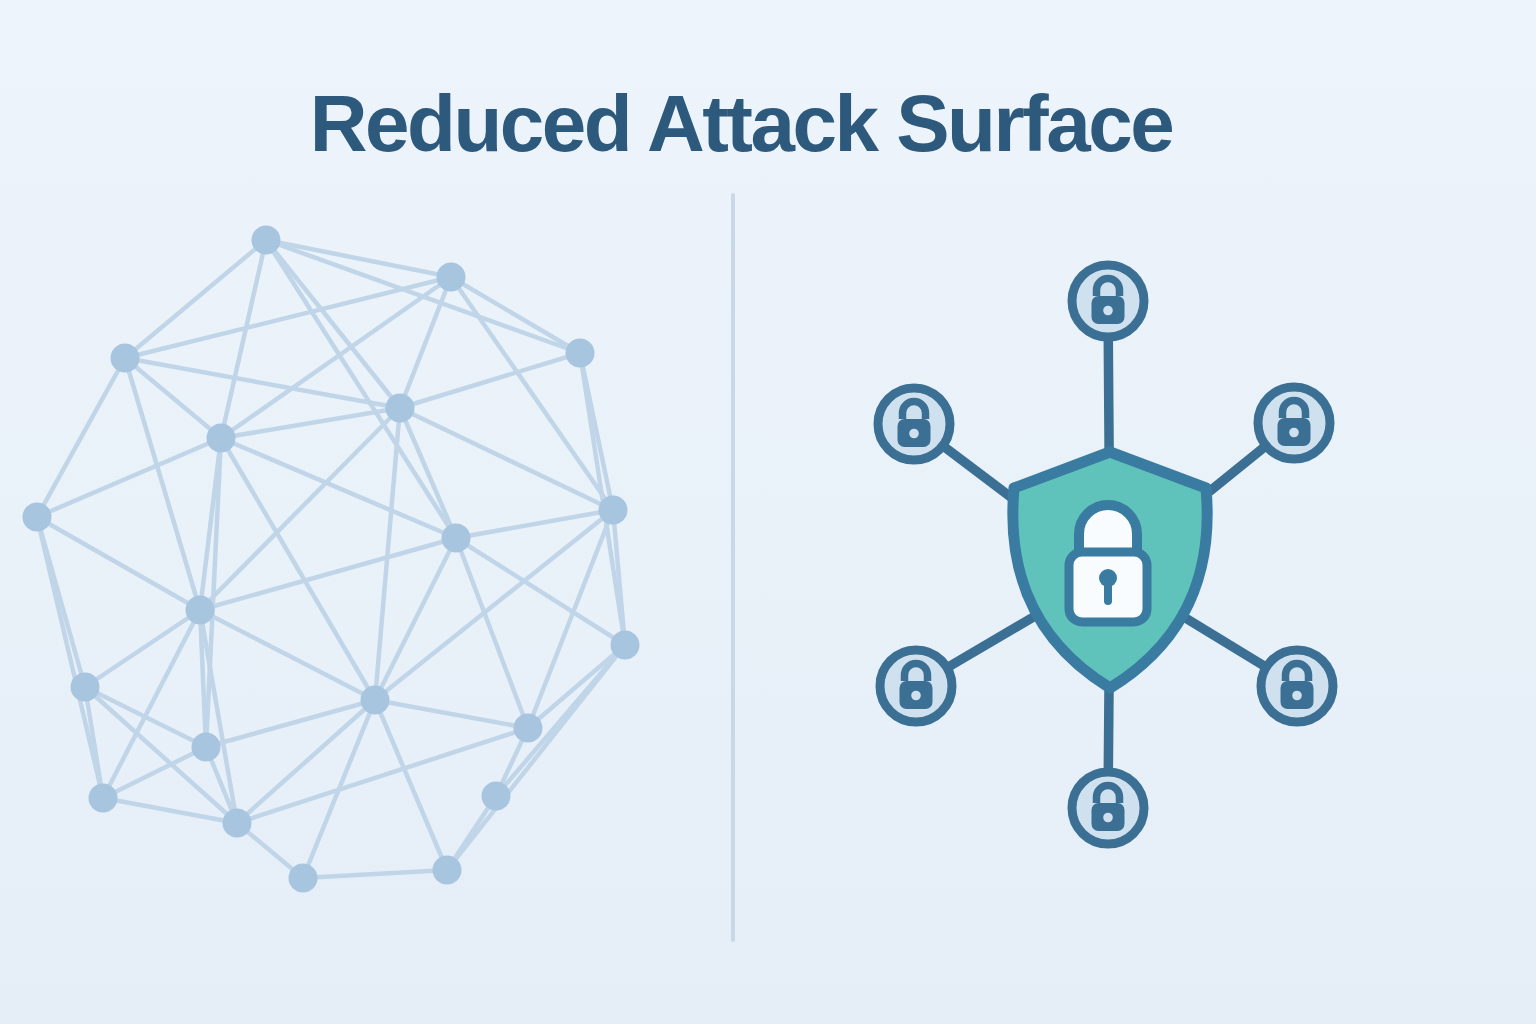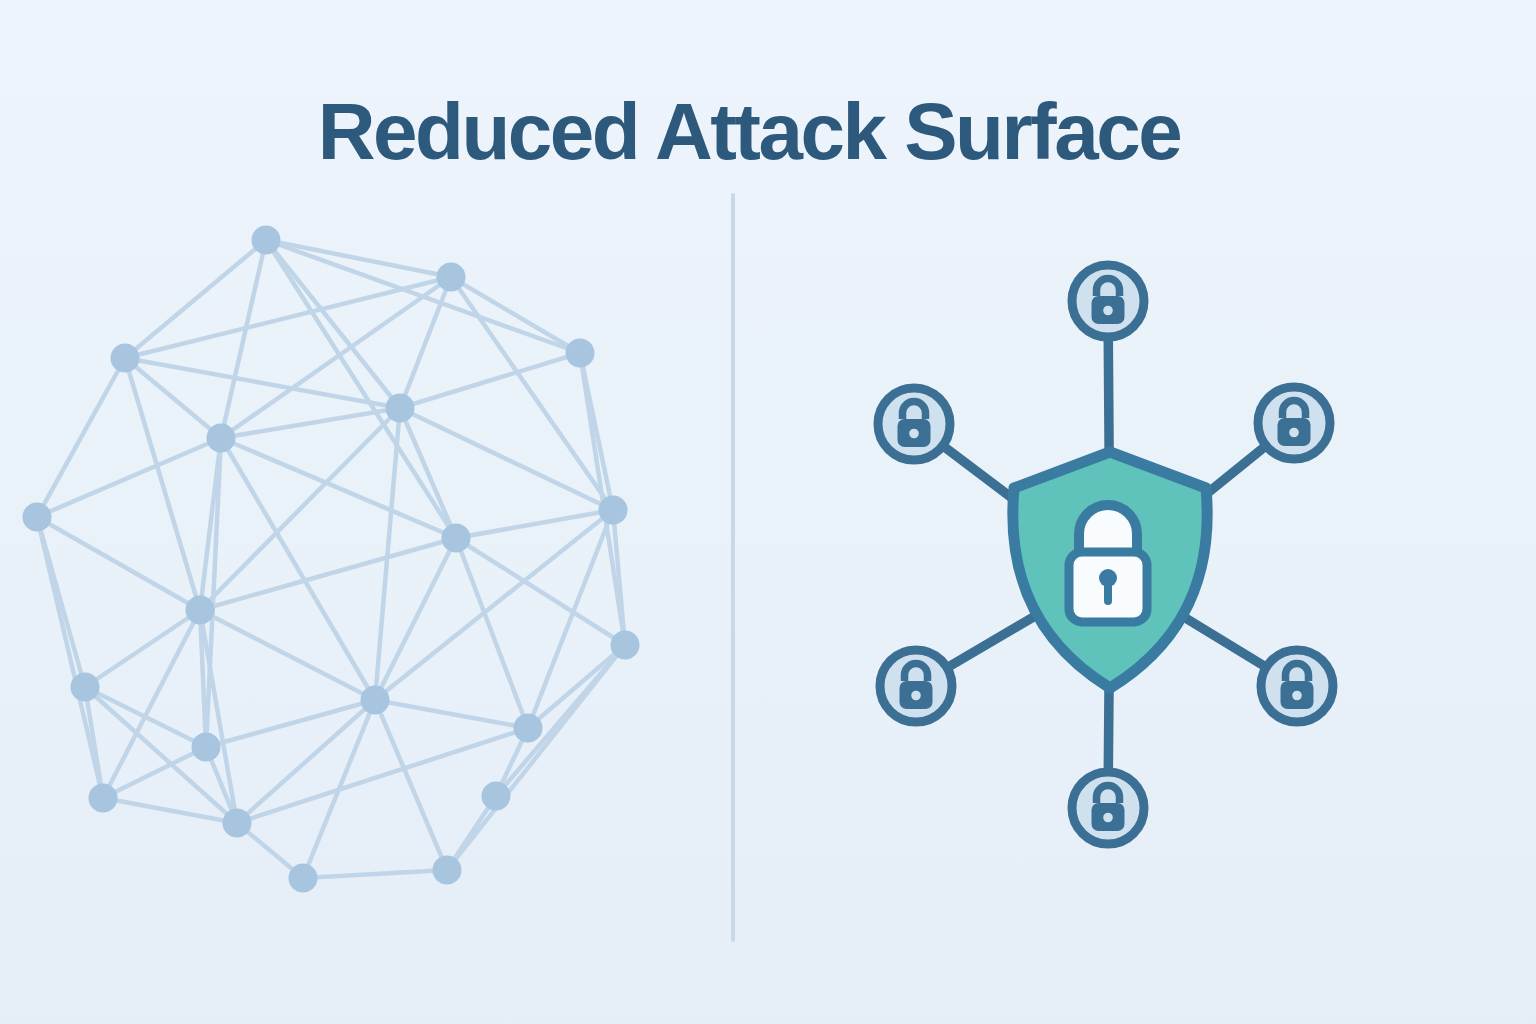--- a/index.html
+++ b/index.html
@@ -7,21 +7,21 @@
     position:relative;
     width:1536px;height:1024px;
     overflow:hidden;
     background:linear-gradient(180deg,#edf4fb 0%,#e9f1f9 50%,#e5eef7 100%);
     font-family:"Liberation Sans",sans-serif;
   }
   .title{
     position:absolute;
     top:76px;left:733px;
     transform:translateX(-50%);
-    margin:16px;
+    margin:8px;
     font-size:80px;
     font-weight:700;
     letter-spacing:-2.5px;
     line-height:1;
     white-space:nowrap;
     color:#2d5a7c;
   }
   svg.scene{position:absolute;left:0;top:0;}
 </style>
 </head>

